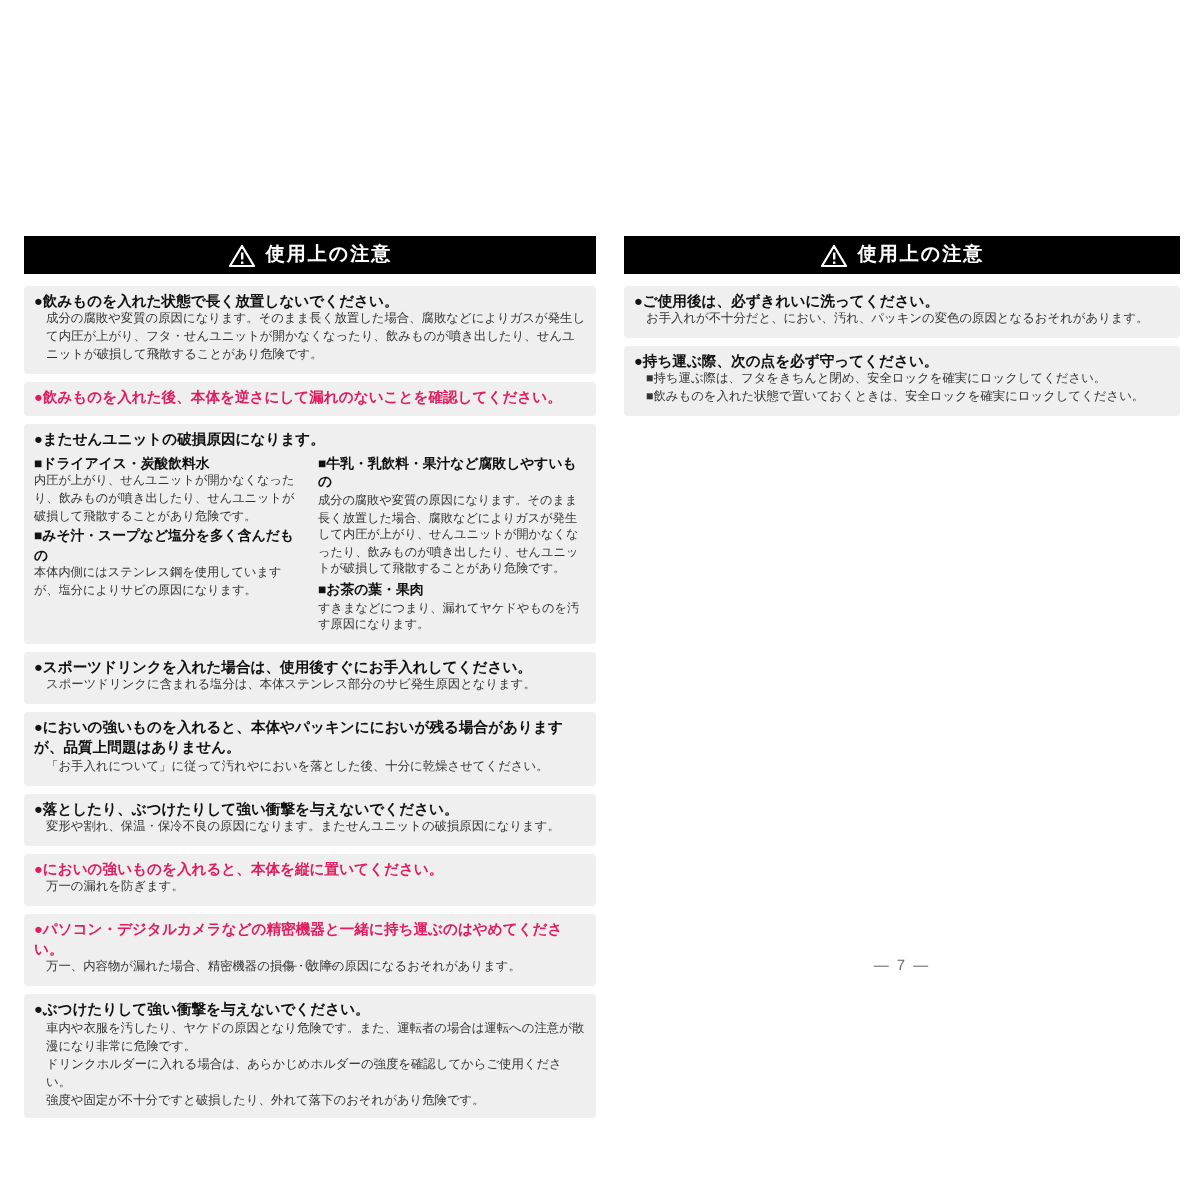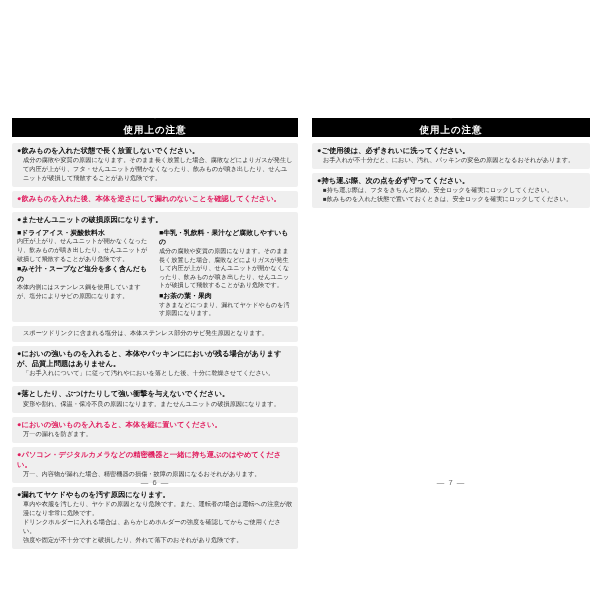--- a/index.html
+++ b/index.html
@@ -12,21 +12,20 @@
   }
   .page { position:absolute; top:118px; }
   .page-left  { left:12px;  width:286px; }
   .page-right { left:312px; width:278px; }
 
   .header-bar {
     background:#000000; color:#ffffff;
     height:19px; display:flex; align-items:center; justify-content:center;
     gap:5px; font-weight:bold; font-size:9.5px; letter-spacing:1px;
     margin-bottom:6px;
-    flex-direction:column;
   }
   .warn-svg { width:14px; height:12px; display:block; }
 
   .section {
     background:#efefef; border-radius:2px;
     padding:3px 5px 4px; margin-bottom:4px;
   }
   .sec-title { font-size:7.3px; font-weight:bold; color:#111; line-height:1.4; }
   .section.alert .sec-title { color:#e11d5e; }
   .sec-body { font-size:6.2px; color:#333; line-height:1.45; padding-left:6px; }
@@ -70,40 +69,41 @@
           </div>
           <div>
             <div class="sub-title">■牛乳・乳飲料・果汁など腐敗しやすいもの</div>
             <div class="sub-desc">成分の腐敗や変質の原因になります。そのまま長く放置した場合、腐敗などによりガスが発生して内圧が上がり、せんユニットが開かなくなったり、飲みものが噴き出したり、せんユニットが破損して飛散することがあり危険です。</div>
             <div class="sub-title">■お茶の葉・果肉</div>
             <div class="sub-desc">すきまなどにつまり、漏れてヤケドやものを汚す原因になります。</div>
           </div>
         </div>
       </div>
       <div class="section">
+        <div class="sec-title">●スポーツドリンクを入れた場合は、使用後すぐにお手入れしてください。</div>
         <div class="sec-body">スポーツドリンクに含まれる塩分は、本体ステンレス部分のサビ発生原因となります。</div>
       </div>
       <div class="section">
         <div class="sec-title">●においの強いものを入れると、本体やパッキンににおいが残る場合がありますが、品質上問題はありません。</div>
         <div class="sec-body">「お手入れについて」に従って汚れやにおいを落とした後、十分に乾燥させてください。</div>
       </div>
       <div class="section">
         <div class="sec-title">●落としたり、ぶつけたりして強い衝撃を与えないでください。</div>
         <div class="sec-body">変形や割れ、保温・保冷不良の原因になります。またせんユニットの破損原因になります。</div>
       </div>
       <div class="section alert">
         <div class="sec-title">●においの強いものを入れると、本体を縦に置いてください。</div>
         <div class="sec-body">万一の漏れを防ぎます。</div>
       </div>
       <div class="section alert">
         <div class="sec-title">●パソコン・デジタルカメラなどの精密機器と一緒に持ち運ぶのはやめてください。</div>
         <div class="sec-body">万一、内容物が漏れた場合、精密機器の損傷・故障の原因になるおそれがあります。</div>
       </div>
       <div class="section">
-        <div class="sec-title">●漏れてヤケドやものを汚す原因になります。</div>
+        <div class="sec-title">●ぶつけたりして強い衝撃を与えないでください。</div>
         <div class="sec-body">車内や衣服を汚したり、ヤケドの原因となり危険です。また、運転者の場合は運転への注意が散漫になり非常に危険です。</div>
         <div class="sec-body">ドリンクホルダーに入れる場合は、あらかじめホルダーの強度を確認してからご使用ください。</div>
         <div class="sec-body">強度や固定が不十分ですと破損したり、外れて落下のおそれがあり危険です。</div>
       </div>
     </div>
   <div class="pagenum">— 6 —</div>
 </div>
 
 <div class="page page-right">
   <div class="header-bar">

